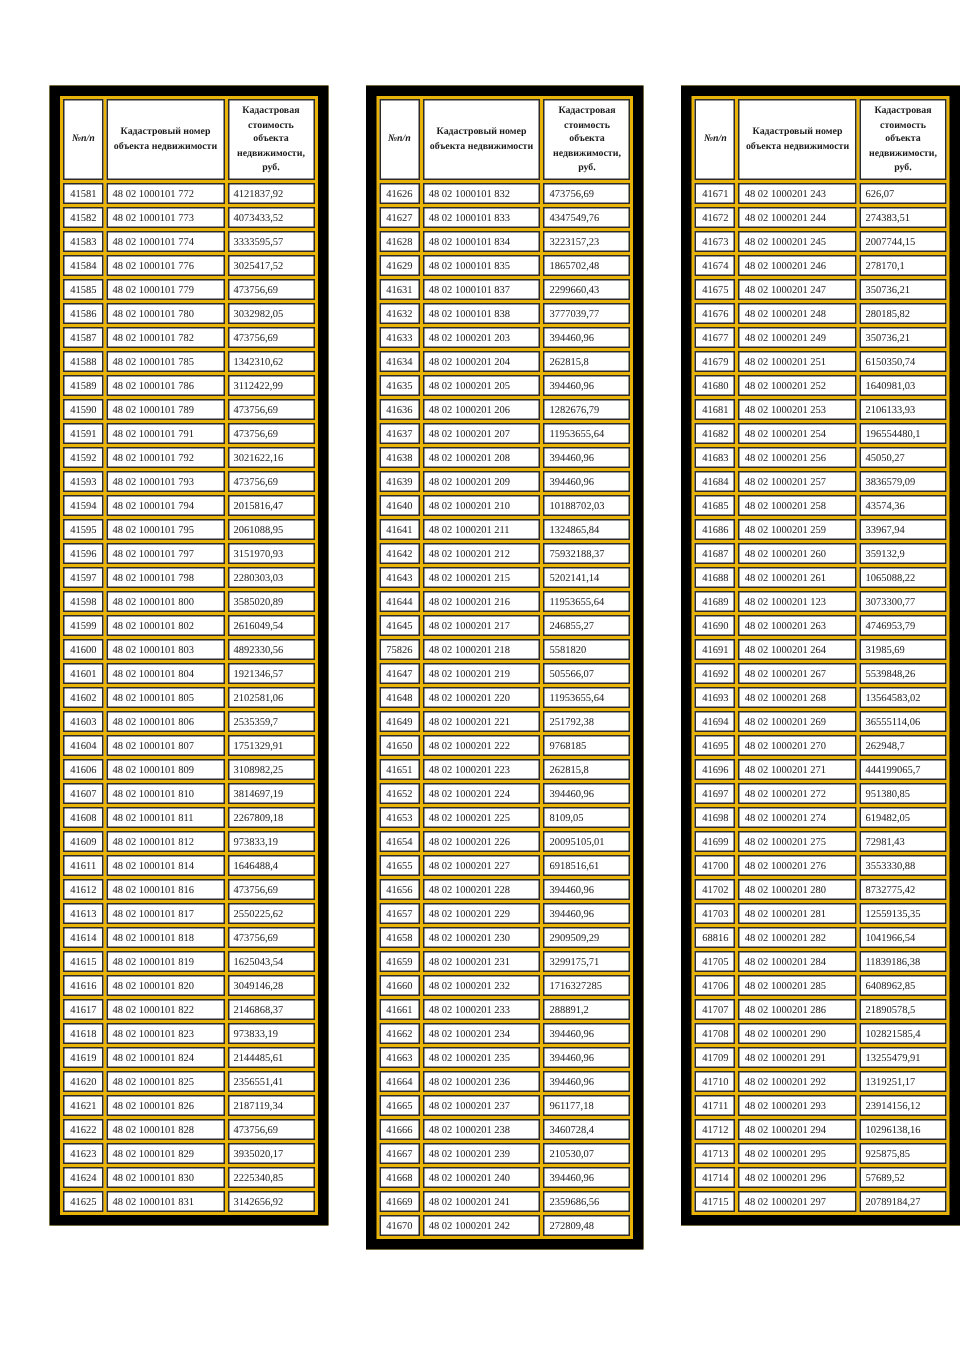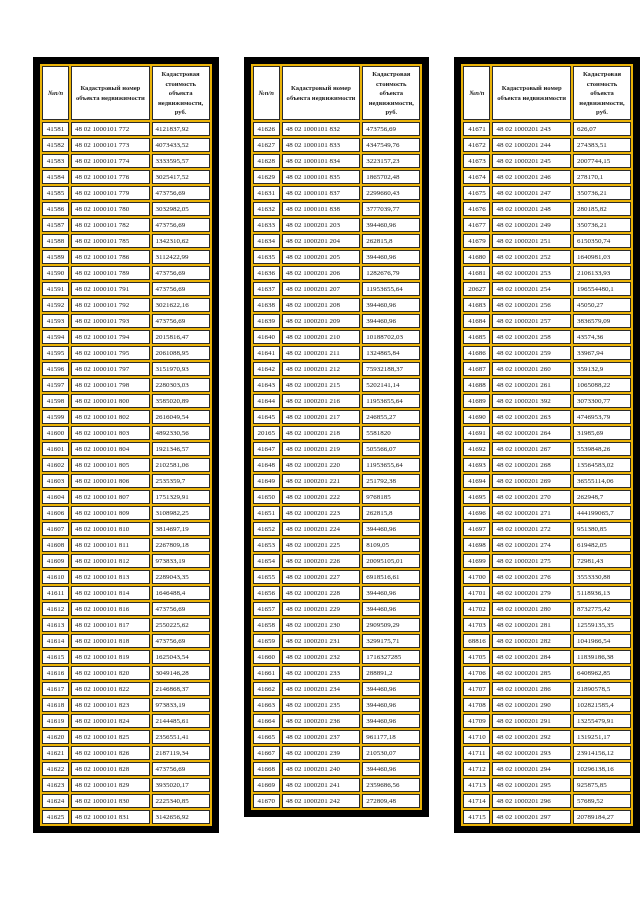--- a/index.html
+++ b/index.html
@@ -224,25 +224,20 @@
             <td class="c0">41608</td>
             <td class="c1">48 02 1000101 811</td>
             <td class="c2">2267809,18</td>
           </tr>
           <tr>
             <td class="c0">41609</td>
             <td class="c1">48 02 1000101 812</td>
             <td class="c2">973833,19</td>
           </tr>
           <tr>
-            <td class="c0">41610</td>
-            <td class="c1">48 02 1000101 813</td>
-            <td class="c2">2289043,35</td>
-          </tr>
-          <tr>
             <td class="c0">41611</td>
             <td class="c1">48 02 1000101 814</td>
             <td class="c2">1646488,4</td>
           </tr>
           <tr>
             <td class="c0">41612</td>
             <td class="c1">48 02 1000101 816</td>
             <td class="c2">473756,69</td>
           </tr>
           <tr>
@@ -416,21 +411,21 @@
             <td class="c0">41644</td>
             <td class="c1">48 02 1000201 216</td>
             <td class="c2">11953655,64</td>
           </tr>
           <tr>
             <td class="c0">41645</td>
             <td class="c1">48 02 1000201 217</td>
             <td class="c2">246855,27</td>
           </tr>
           <tr>
-            <td class="c0">20165</td>
+            <td class="c0">75826</td>
             <td class="c1">48 02 1000201 218</td>
             <td class="c2">5581820</td>
           </tr>
           <tr>
             <td class="c0">41647</td>
             <td class="c1">48 02 1000201 219</td>
             <td class="c2">505566,07</td>
           </tr>
           <tr>
             <td class="c0">41648</td>
@@ -514,20 +509,25 @@
           </tr>
           <tr>
             <td class="c0">41664</td>
             <td class="c1">48 02 1000201 236</td>
             <td class="c2">394460,96</td>
           </tr>
           <tr>
             <td class="c0">41665</td>
             <td class="c1">48 02 1000201 237</td>
             <td class="c2">961177,18</td>
+          </tr>
+          <tr>
+            <td class="c0">41666</td>
+            <td class="c1">48 02 1000201 238</td>
+            <td class="c2">3460728,4</td>
           </tr>
           <tr>
             <td class="c0">41667</td>
             <td class="c1">48 02 1000201 239</td>
             <td class="c2">210530,07</td>
           </tr>
           <tr>
             <td class="c0">41668</td>
             <td class="c1">48 02 1000201 240</td>
             <td class="c2">394460,96</td>
@@ -603,21 +603,21 @@
             <td class="c0">41680</td>
             <td class="c1">48 02 1000201 252</td>
             <td class="c2">1640981,03</td>
           </tr>
           <tr>
             <td class="c0">41681</td>
             <td class="c1">48 02 1000201 253</td>
             <td class="c2">2106133,93</td>
           </tr>
           <tr>
-            <td class="c0">20627</td>
+            <td class="c0">41682</td>
             <td class="c1">48 02 1000201 254</td>
             <td class="c2">196554480,1</td>
           </tr>
           <tr>
             <td class="c0">41683</td>
             <td class="c1">48 02 1000201 256</td>
             <td class="c2">45050,27</td>
           </tr>
           <tr>
             <td class="c0">41684</td>
@@ -639,21 +639,21 @@
             <td class="c1">48 02 1000201 260</td>
             <td class="c2">359132,9</td>
           </tr>
           <tr>
             <td class="c0">41688</td>
             <td class="c1">48 02 1000201 261</td>
             <td class="c2">1065088,22</td>
           </tr>
           <tr>
             <td class="c0">41689</td>
-            <td class="c1">48 02 1000201 392</td>
+            <td class="c1">48 02 1000201 123</td>
             <td class="c2">3073300,77</td>
           </tr>
           <tr>
             <td class="c0">41690</td>
             <td class="c1">48 02 1000201 263</td>
             <td class="c2">4746953,79</td>
           </tr>
           <tr>
             <td class="c0">41691</td>
             <td class="c1">48 02 1000201 264</td>
@@ -696,25 +696,20 @@
           </tr>
           <tr>
             <td class="c0">41699</td>
             <td class="c1">48 02 1000201 275</td>
             <td class="c2">72981,43</td>
           </tr>
           <tr>
             <td class="c0">41700</td>
             <td class="c1">48 02 1000201 276</td>
             <td class="c2">3553330,88</td>
-          </tr>
-          <tr>
-            <td class="c0">41701</td>
-            <td class="c1">48 02 1000201 279</td>
-            <td class="c2">5118936,13</td>
           </tr>
           <tr>
             <td class="c0">41702</td>
             <td class="c1">48 02 1000201 280</td>
             <td class="c2">8732775,42</td>
           </tr>
           <tr>
             <td class="c0">41703</td>
             <td class="c1">48 02 1000201 281</td>
             <td class="c2">12559135,35</td>

